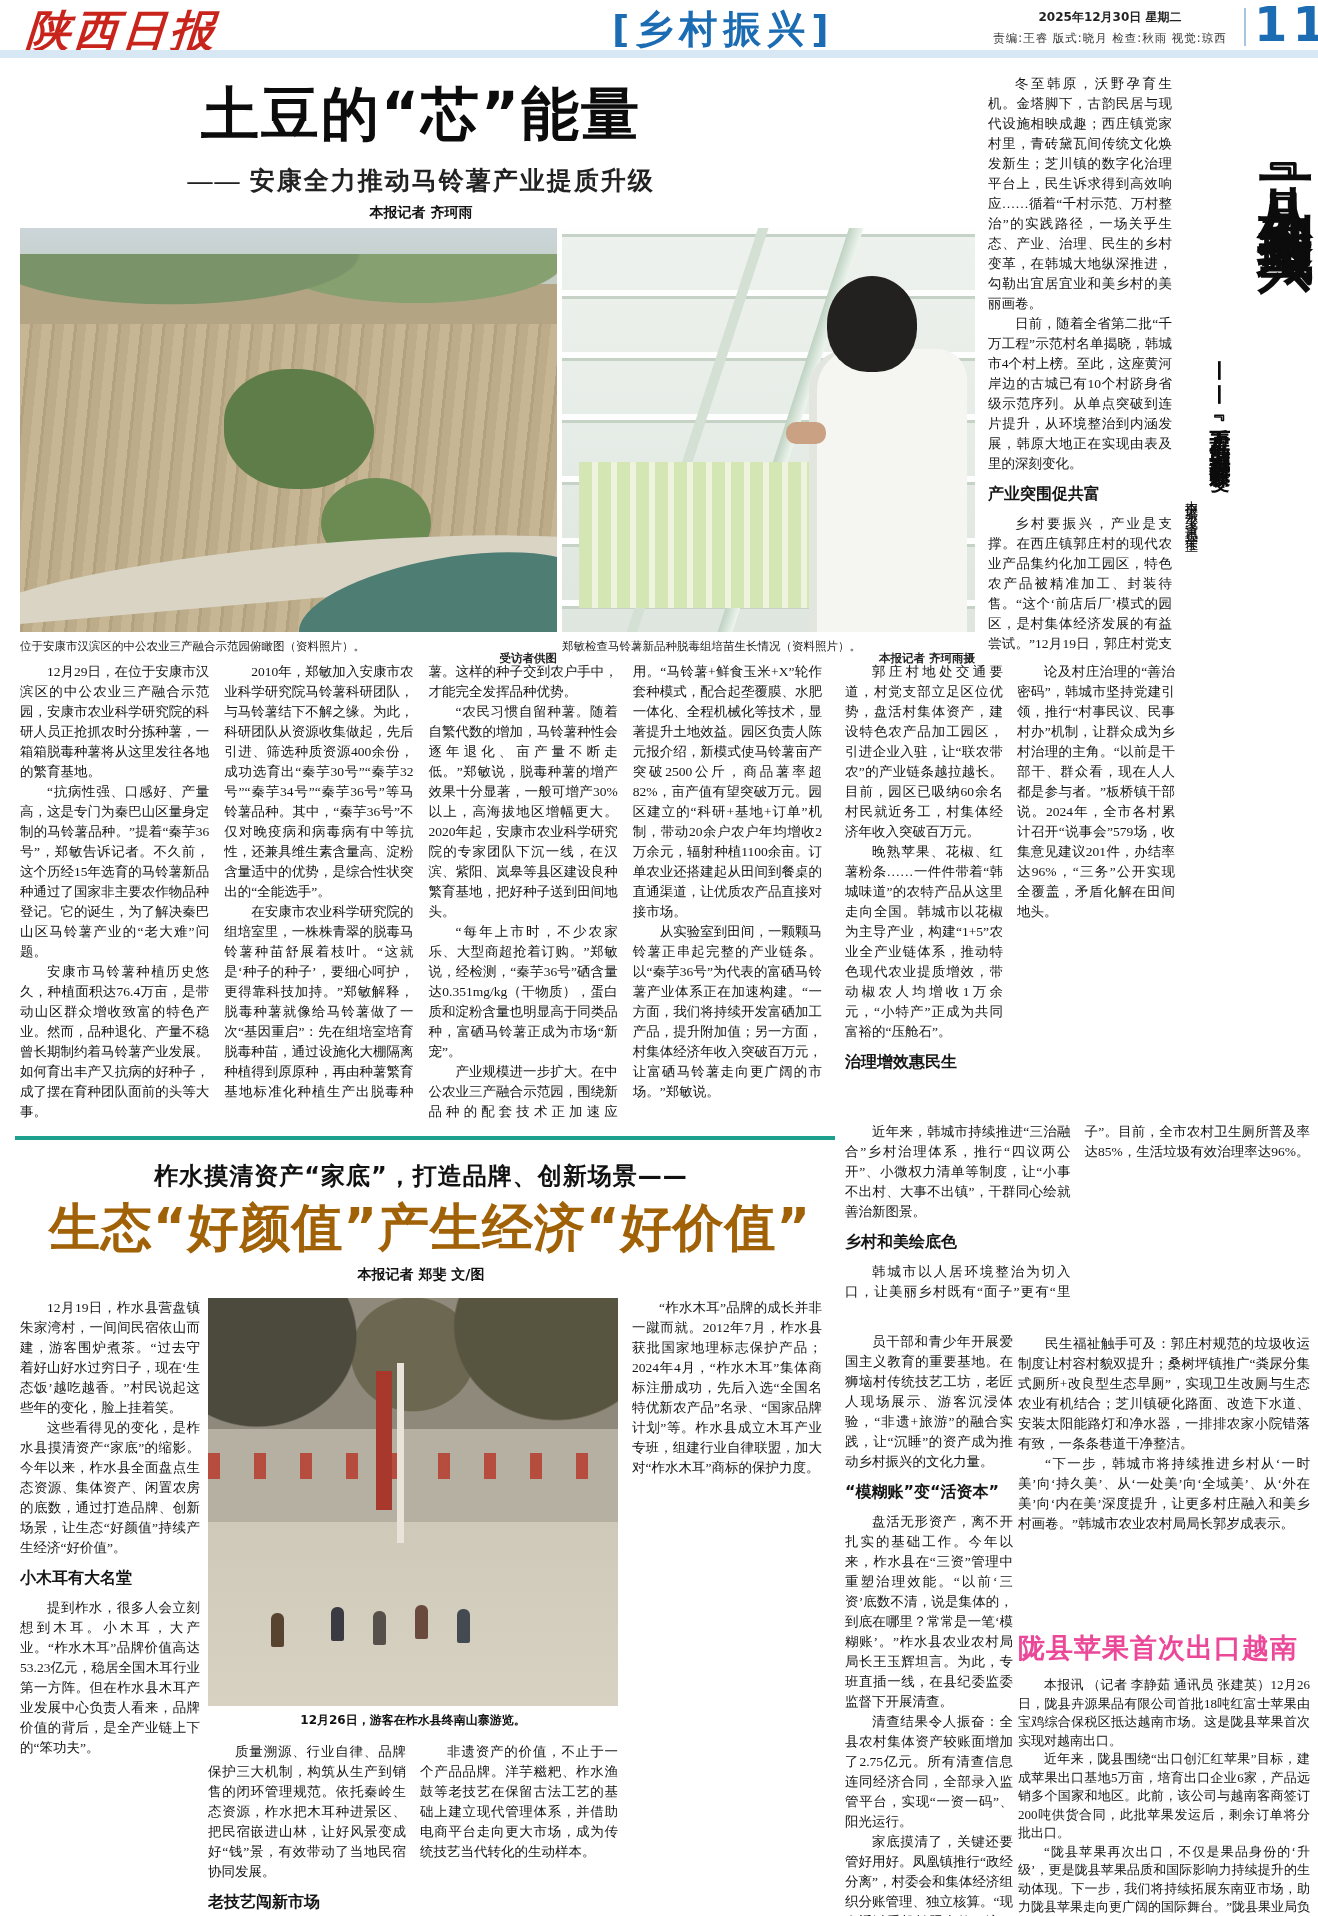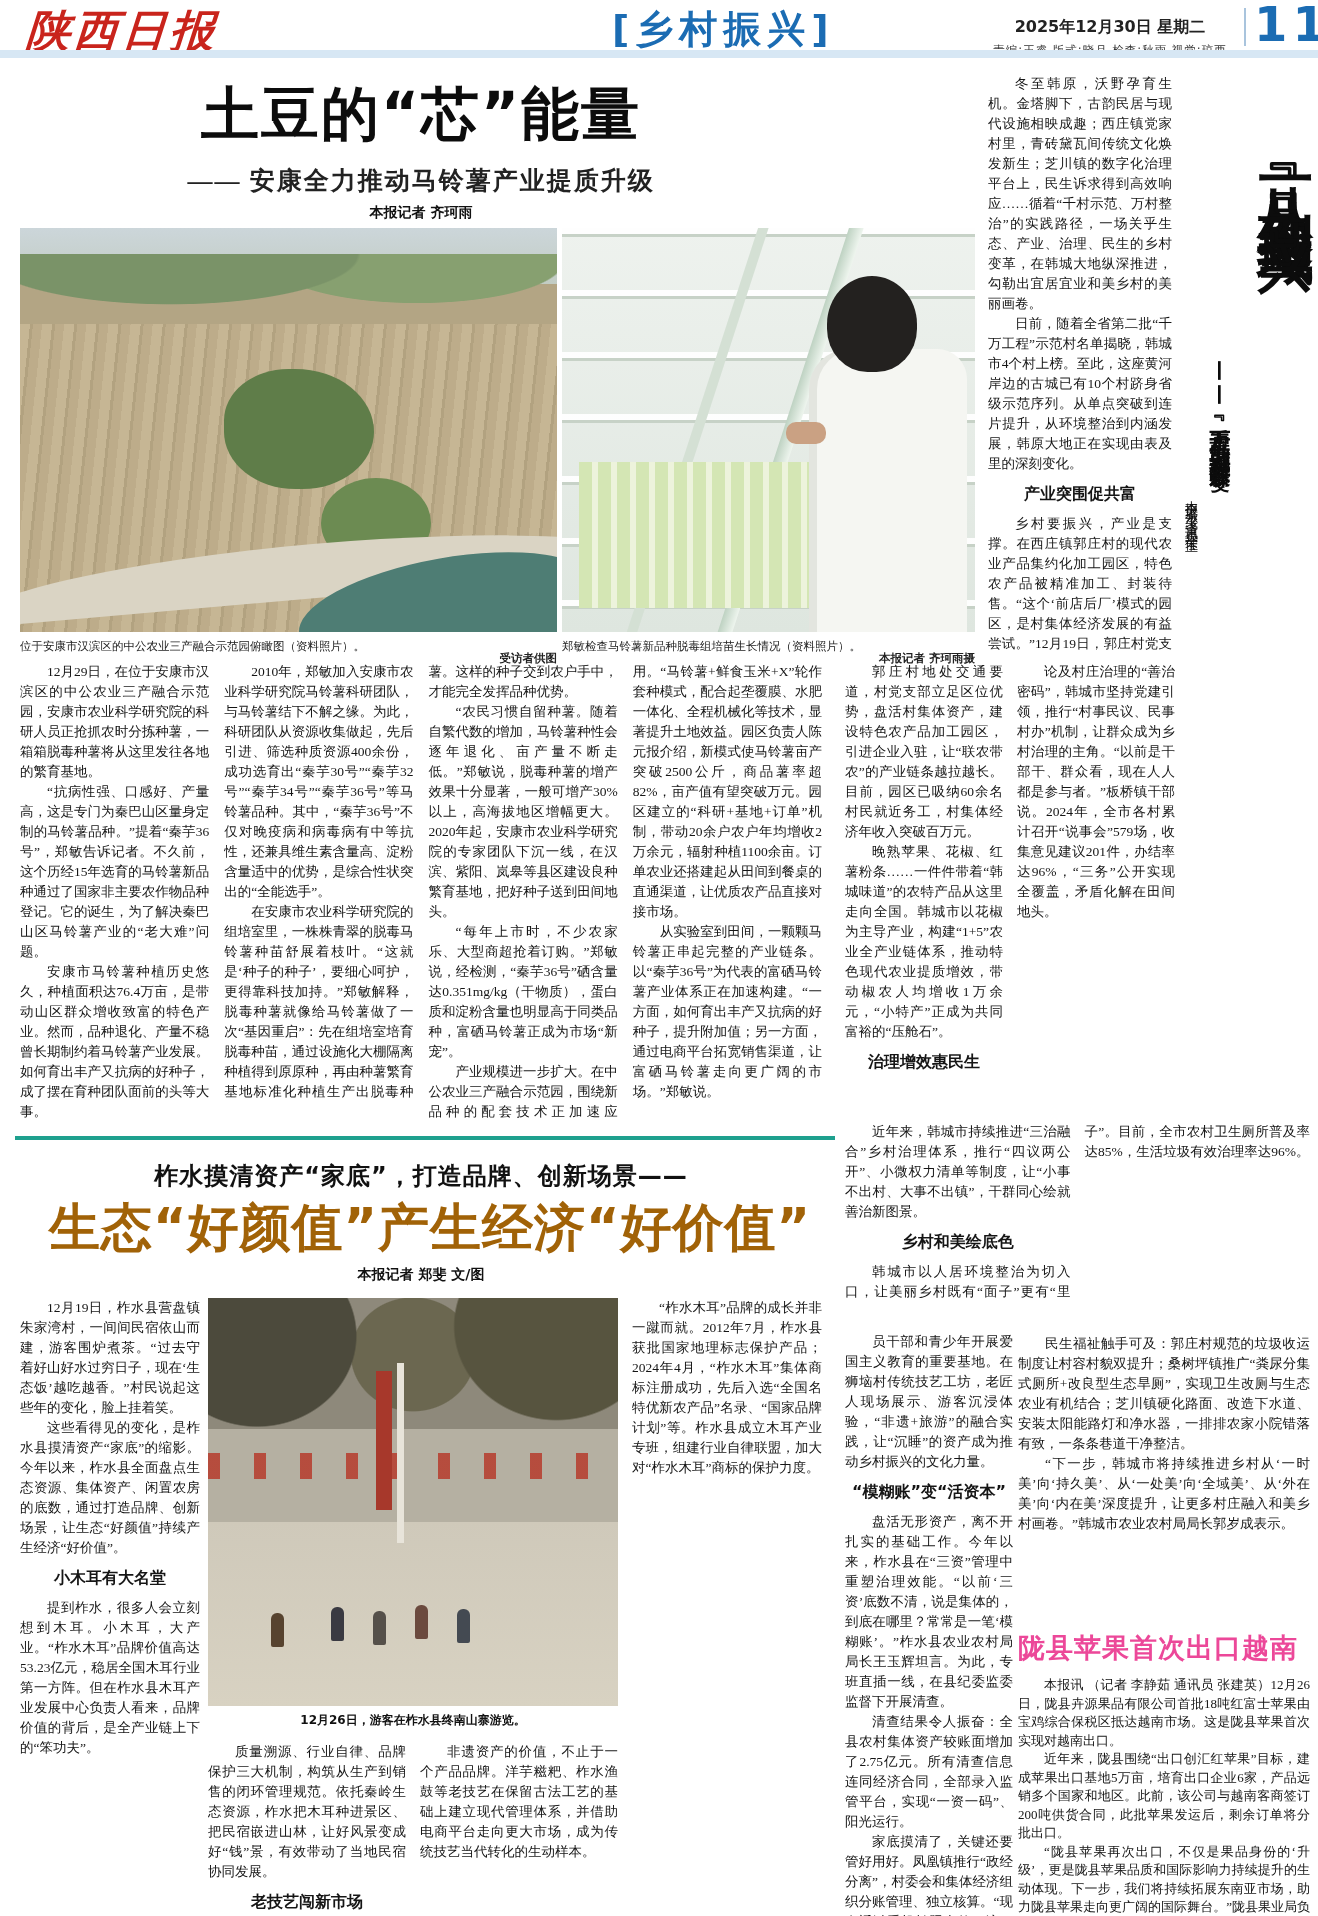--- a/index.html
+++ b/index.html
@@ -3,21 +3,21 @@
 <meta charset="utf-8">
 <style>
   html,body{margin:0;padding:0;background:#e9e9e9;font-family:"Liberation Serif","DejaVu Serif",serif;}
   .page{position:relative;width:1318px;height:1916px;margin:0 auto;background:#ffffff;overflow:hidden;color:#111;}
   .abs{position:absolute;}
   .hd{font-family:"DejaVu Sans","Liberation Sans",sans-serif;}
   
   .masthead{left:26px;top:2px;font-size:44px;font-weight:bold;font-style:italic;color:#c9241c;letter-spacing:4px;transform:skewX(-4deg);}
   .section-title{left:612px;top:4px;font-size:38px;font-weight:900;color:#1b6cb3;letter-spacing:6px;}
   .dateblock{left:985px;top:9px;width:250px;text-align:center;}
-  .date-line{font-size:16px;font-weight:700;color:#222;margin-top:8px;}
+  .date-line{font-size:12px;font-weight:700;color:#222;}
   .editors-line{font-size:11.5px;color:#333;margin-top:5px;letter-spacing:1px;}
   .hdr-divider{left:1244px;top:8px;width:2px;height:38px;background:#a9c4dd;}
   .page-num{left:1254px;top:-4px;font-size:48px;font-weight:900;color:#1b6cb3;letter-spacing:5px;}
   .blue-band{left:0;top:50px;width:1318px;height:8px;background:#d7e7f4;}
   
   .p-title{left:20px;top:76px;width:802px;text-align:center;font-size:58px;font-weight:900;color:#0c0c0c;letter-spacing:2px;}
   .p-subtitle{left:20px;top:164px;width:802px;text-align:center;font-size:25px;font-weight:600;color:#222;letter-spacing:2px;}
   .p-byline{left:20px;top:204px;width:802px;text-align:center;font-size:14px;font-weight:700;color:#111;}
   
   .photo{position:absolute;overflow:hidden;}
@@ -39,21 +39,21 @@
   .l-bottles{position:absolute;left:4%;bottom:6%;width:56%;height:36%;
     background:repeating-linear-gradient(90deg,#d4e6b4 0 13px,#edf3dc 13px 19px),linear-gradient(180deg,#e7efda,#cfe0ae);}
   .l-hair{position:absolute;right:14%;top:12%;width:90px;height:96px;background:#23211f;border-radius:50% 50% 45% 45%;}
   .l-coat{position:absolute;right:2%;top:30%;width:150px;height:70%;background:#f5f6f2;border-radius:40px 30px 0 0;box-shadow:-8px 0 0 #e3e5df;}
   .l-hand{position:absolute;right:36%;top:48%;width:40px;height:22px;background:#caa183;border-radius:10px;}
   .caption{position:absolute;top:638px;display:flex;justify-content:space-between;font-size:11.5px;color:#222;line-height:16px;}
   .caption b{font-family:"DejaVu Sans","Liberation Sans",sans-serif;font-weight:700;white-space:nowrap;margin-left:8px;margin-top:12px;}
   
   .colblock{position:absolute;overflow:hidden;font-size:13.5px;line-height:20px;text-align:justify;color:#151515;column-fill:auto;}
   .colblock p{margin:0;text-indent:2em;}
-  .subhead{font-family:"DejaVu Sans","Liberation Sans",sans-serif;font-size:16px;font-weight:700;text-align:center;margin:10px 0;break-inside:avoid;}
+  .subhead{font-family:"DejaVu Sans","Liberation Sans",sans-serif;font-size:16px;font-weight:700;text-align:left;margin:10px 0;break-inside:avoid;}
   .c4{column-count:4;column-gap:15px;}
   .c2{column-count:2;column-gap:14px;}
   
   .vtext{position:absolute;writing-mode:vertical-rl;text-orientation:mixed;color:#0c0c0c;}
   .h-title-v{left:1248px;top:140px;height:930px;font-size:56px;font-weight:900;letter-spacing:5px;}
   .h-subtitle-v{left:1206px;top:360px;height:600px;font-size:21px;font-weight:700;letter-spacing:3px;}
   .h-byline-v{left:1182px;top:490px;height:300px;font-size:13px;letter-spacing:2px;}
   
   .teal-rule{left:15px;top:1136px;width:820px;height:4px;background:#1ea08e;}
   
@@ -125,21 +125,21 @@
 
   <div class="colblock c4" style="left:20px;top:662px;width:802px;height:474px;">
     <p>12月29日，在位于安康市汉滨区的中公农业三产融合示范园，安康市农业科学研究院的科研人员正抢抓农时分拣种薯，一箱箱脱毒种薯将从这里发往各地的繁育基地。</p>
     <p>“抗病性强、口感好、产量高，这是专门为秦巴山区量身定制的马铃薯品种。”提着“秦芋36号”，郑敏告诉记者。不久前，这个历经15年选育的马铃薯新品种通过了国家非主要农作物品种登记。它的诞生，为了解决秦巴山区马铃薯产业的“老大难”问题。</p>
     <p>安康市马铃薯种植历史悠久，种植面积达76.4万亩，是带动山区群众增收致富的特色产业。然而，品种退化、产量不稳曾长期制约着马铃薯产业发展。如何育出丰产又抗病的好种子，成了摆在育种团队面前的头等大事。</p>
     <p>2010年，郑敏加入安康市农业科学研究院马铃薯科研团队，与马铃薯结下不解之缘。为此，科研团队从资源收集做起，先后引进、筛选种质资源400余份，成功选育出“秦芋30号”“秦芋32号”“秦芋34号”“秦芋36号”等马铃薯品种。其中，“秦芋36号”不仅对晚疫病和病毒病有中等抗性，还兼具维生素含量高、淀粉含量适中的优势，是综合性状突出的“全能选手”。</p>
     <p>在安康市农业科学研究院的组培室里，一株株青翠的脱毒马铃薯种苗舒展着枝叶。“这就是‘种子的种子’，要细心呵护，更得靠科技加持。”郑敏解释，脱毒种薯就像给马铃薯做了一次“基因重启”：先在组培室培育脱毒种苗，通过设施化大棚隔离种植得到原原种，再由种薯繁育基地标准化种植生产出脱毒种薯。这样的种子交到农户手中，才能完全发挥品种优势。</p>
     <p>“农民习惯自留种薯。随着自繁代数的增加，马铃薯种性会逐年退化、亩产量不断走低。”郑敏说，脱毒种薯的增产效果十分显著，一般可增产30%以上，高海拔地区增幅更大。2020年起，安康市农业科学研究院的专家团队下沉一线，在汉滨、紫阳、岚皋等县区建设良种繁育基地，把好种子送到田间地头。</p>
     <p>“每年上市时，不少农家乐、大型商超抢着订购。”郑敏说，经检测，“秦芋36号”硒含量达0.351mg/kg（干物质），蛋白质和淀粉含量也明显高于同类品种，富硒马铃薯正成为市场“新宠”。</p>
     <p>产业规模进一步扩大。在中公农业三产融合示范园，围绕新品种的配套技术正加速应用。“马铃薯+鲜食玉米+X”轮作套种模式，配合起垄覆膜、水肥一体化、全程机械化等技术，显著提升土地效益。园区负责人陈元报介绍，新模式使马铃薯亩产突破2500公斤，商品薯率超82%，亩产值有望突破万元。园区建立的“科研+基地+订单”机制，带动20余户农户年均增收2万余元，辐射种植1100余亩。订单农业还搭建起从田间到餐桌的直通渠道，让优质农产品直接对接市场。</p>
-    <p>从实验室到田间，一颗颗马铃薯正串起完整的产业链条。以“秦芋36号”为代表的富硒马铃薯产业体系正在加速构建。“一方面，如何育出丰产又抗病的好种子，提升附加值；另一方面，通过电商平台拓宽销售渠道，让富硒马铃薯走向更广阔的市场。”郑敏说。</p>
+    <p>从实验室到田间，一颗颗马铃薯正串起完整的产业链条。以“秦芋36号”为代表的富硒马铃薯产业体系正在加速构建。“一方面，我们将持续开发富硒加工产品，提升附加值；另一方面，村集体经济年收入突破百万元，让富硒马铃薯走向更广阔的市场。”郑敏说。</p>
   </div>
 
   <div class="colblock" style="left:988px;top:74px;width:184px;height:580px;">
     <p>冬至韩原，沃野孕育生机。金塔脚下，古韵民居与现代设施相映成趣；西庄镇党家村里，青砖黛瓦间传统文化焕发新生；芝川镇的数字化治理平台上，民生诉求得到高效响应……循着“千村示范、万村整治”的实践路径，一场关乎生态、产业、治理、民生的乡村变革，在韩城大地纵深推进，勾勒出宜居宜业和美乡村的美丽画卷。</p>
     <p>日前，随着全省第二批“千万工程”示范村名单揭晓，韩城市4个村上榜。至此，这座黄河岸边的古城已有10个村跻身省级示范序列。从单点突破到连片提升，从环境整治到内涵发展，韩原大地正在实现由表及里的深刻变化。</p>
     <h4 class="subhead">产业突围促共富</h4>
     <p>乡村要振兴，产业是支撑。在西庄镇郭庄村的现代农业产品集约化加工园区，特色农产品被精准加工、封装待售。“这个‘前店后厂’模式的园区，是村集体经济发展的有益尝试。”12月19日，郭庄村党支部书记陈保明说。</p>
   </div>
 
   <div class="colblock c2" style="left:845px;top:662px;width:330px;height:452px;">

